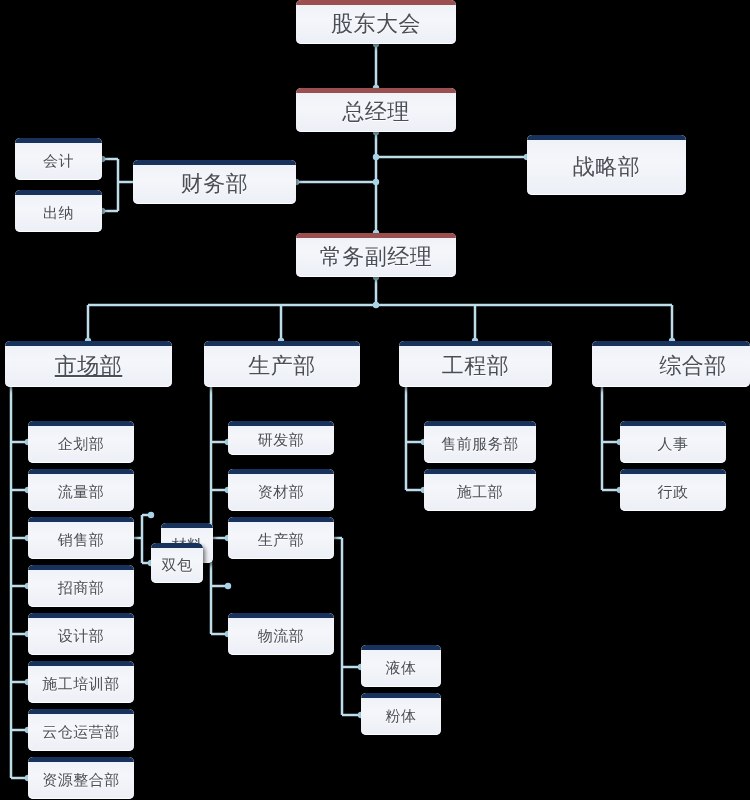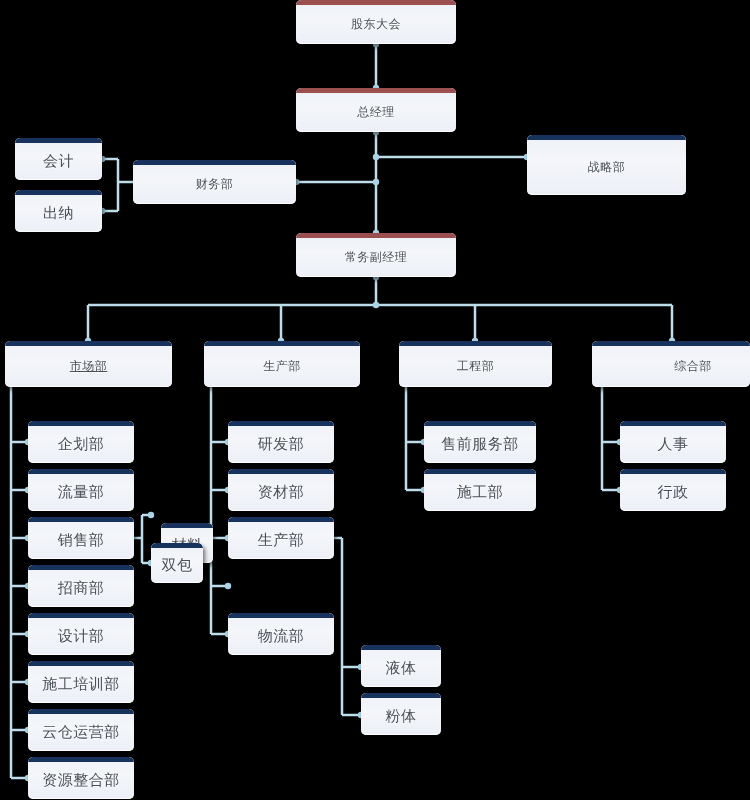--- a/index.html
+++ b/index.html
@@ -48,21 +48,21 @@
     right: 0;
     height: 5px;
     border-top-left-radius: 5px;
     border-top-right-radius: 5px;
   }
   .node.cap-maroon .cap { background: #9c4f4f; }
   .node.cap-navy   .cap { background: #17325c; }
   .node .label {
     position: relative;
     color: #4a4f57;
-    font-size: 12px;
+    font-size: 22px;
     letter-spacing: 0.5px;
     white-space: nowrap;
     line-height: 1;
     padding-top: 3px;
     text-shadow: 0 1px 0 rgba(255,255,255,0.9);
   }
   .node.small .label { font-size: 15px; }
   .node.tiny  .label { font-size: 15px; }
 </style>
 </head>
@@ -268,21 +268,21 @@
   <div class="node cap-navy tiny" style="left: 161px; top: 495px; width: 52px; height: 40px; margin-top: 28px;">
     <span class="cap" style="background: rgb(23, 50, 92);"></span>
     <span class="label" style="color: rgb(74, 79, 87);">材料</span>
   </div>
 
   <div class="node cap-navy tiny" style="left: 151px; top: 543px; width: 52px; height: 40px;">
     <span class="cap" style="background: rgb(23, 50, 92);"></span>
     <span class="label" style="color: rgb(74, 79, 87);">双包</span>
   </div>
 
-  <div class="node cap-navy small" style="left: 228px; top: 421px; width: 106px; height: 42px;">
+  <div class="node cap-navy small" style="left: 228px; top: 421px; width: 106px; height: 34px;">
     <span class="cap" style="background: rgb(23, 50, 92);"></span>
     <span class="label" style="color: rgb(74, 79, 87);">研发部</span>
   </div>
 
   <div class="node cap-navy small" style="left: 228px; top: 469px; width: 106px; height: 42px;">
     <span class="cap" style="background: rgb(23, 50, 92);"></span>
     <span class="label" style="color: rgb(74, 79, 87);">资材部</span>
   </div>
 
   <div class="node cap-navy small" style="left: 228px; top: 517px; width: 106px; height: 42px;">

